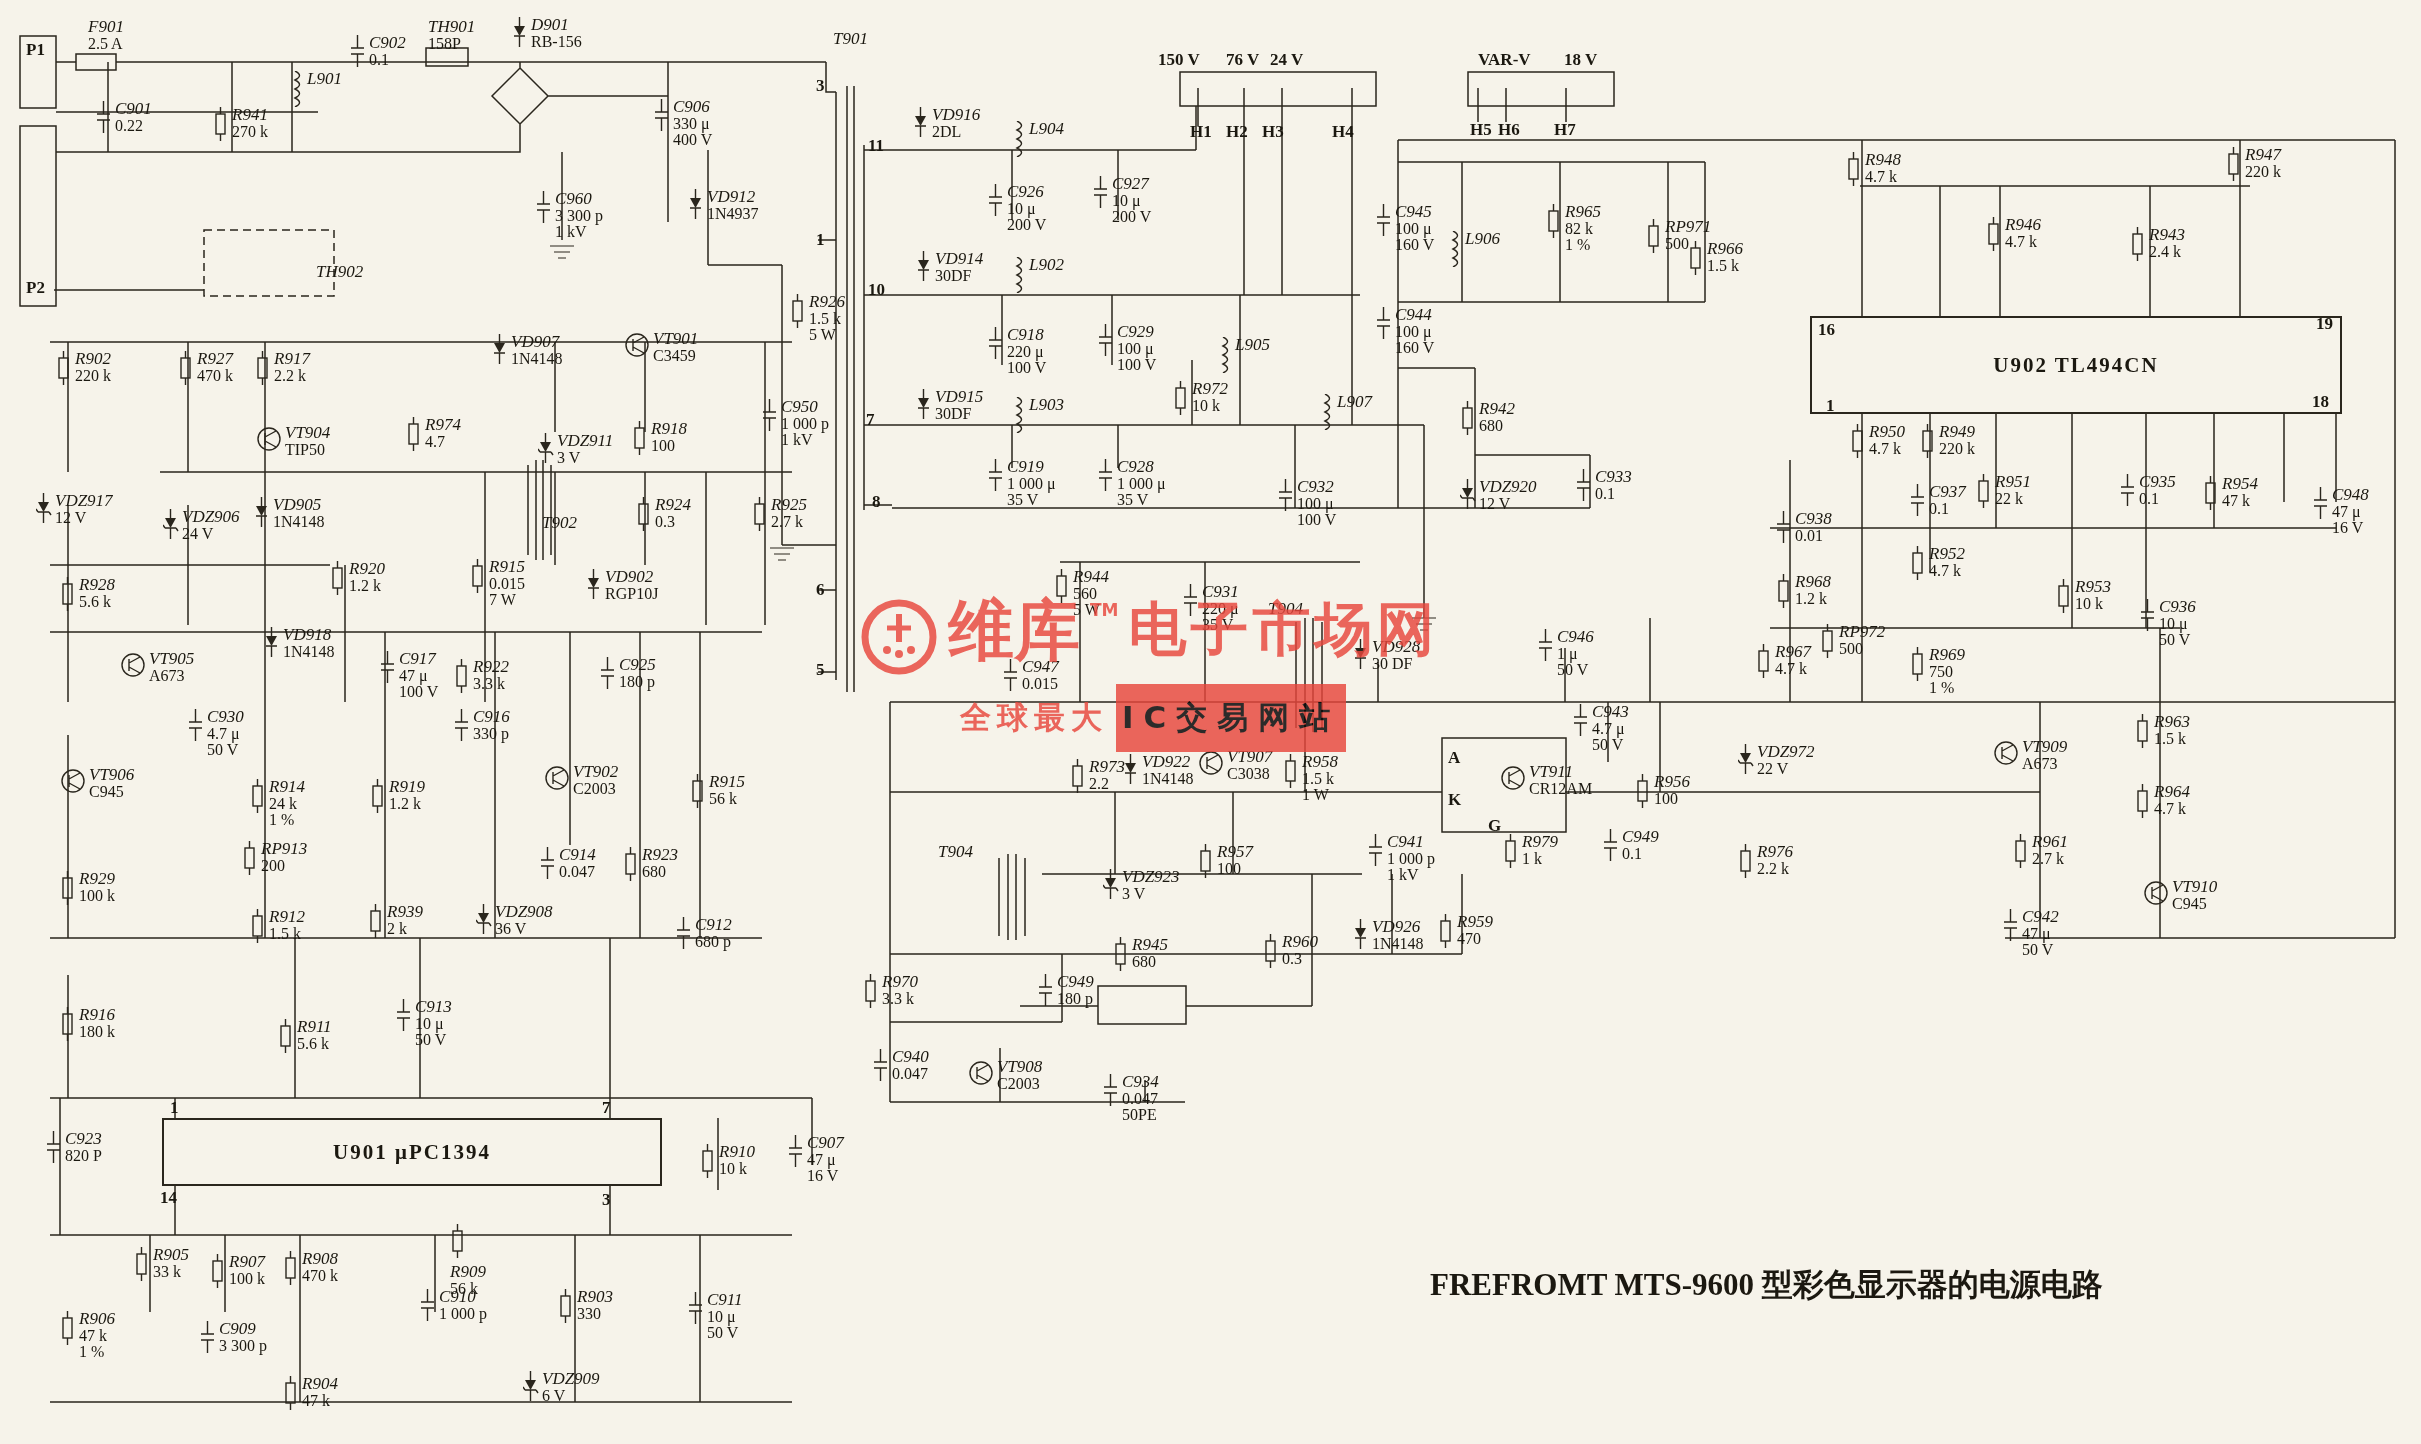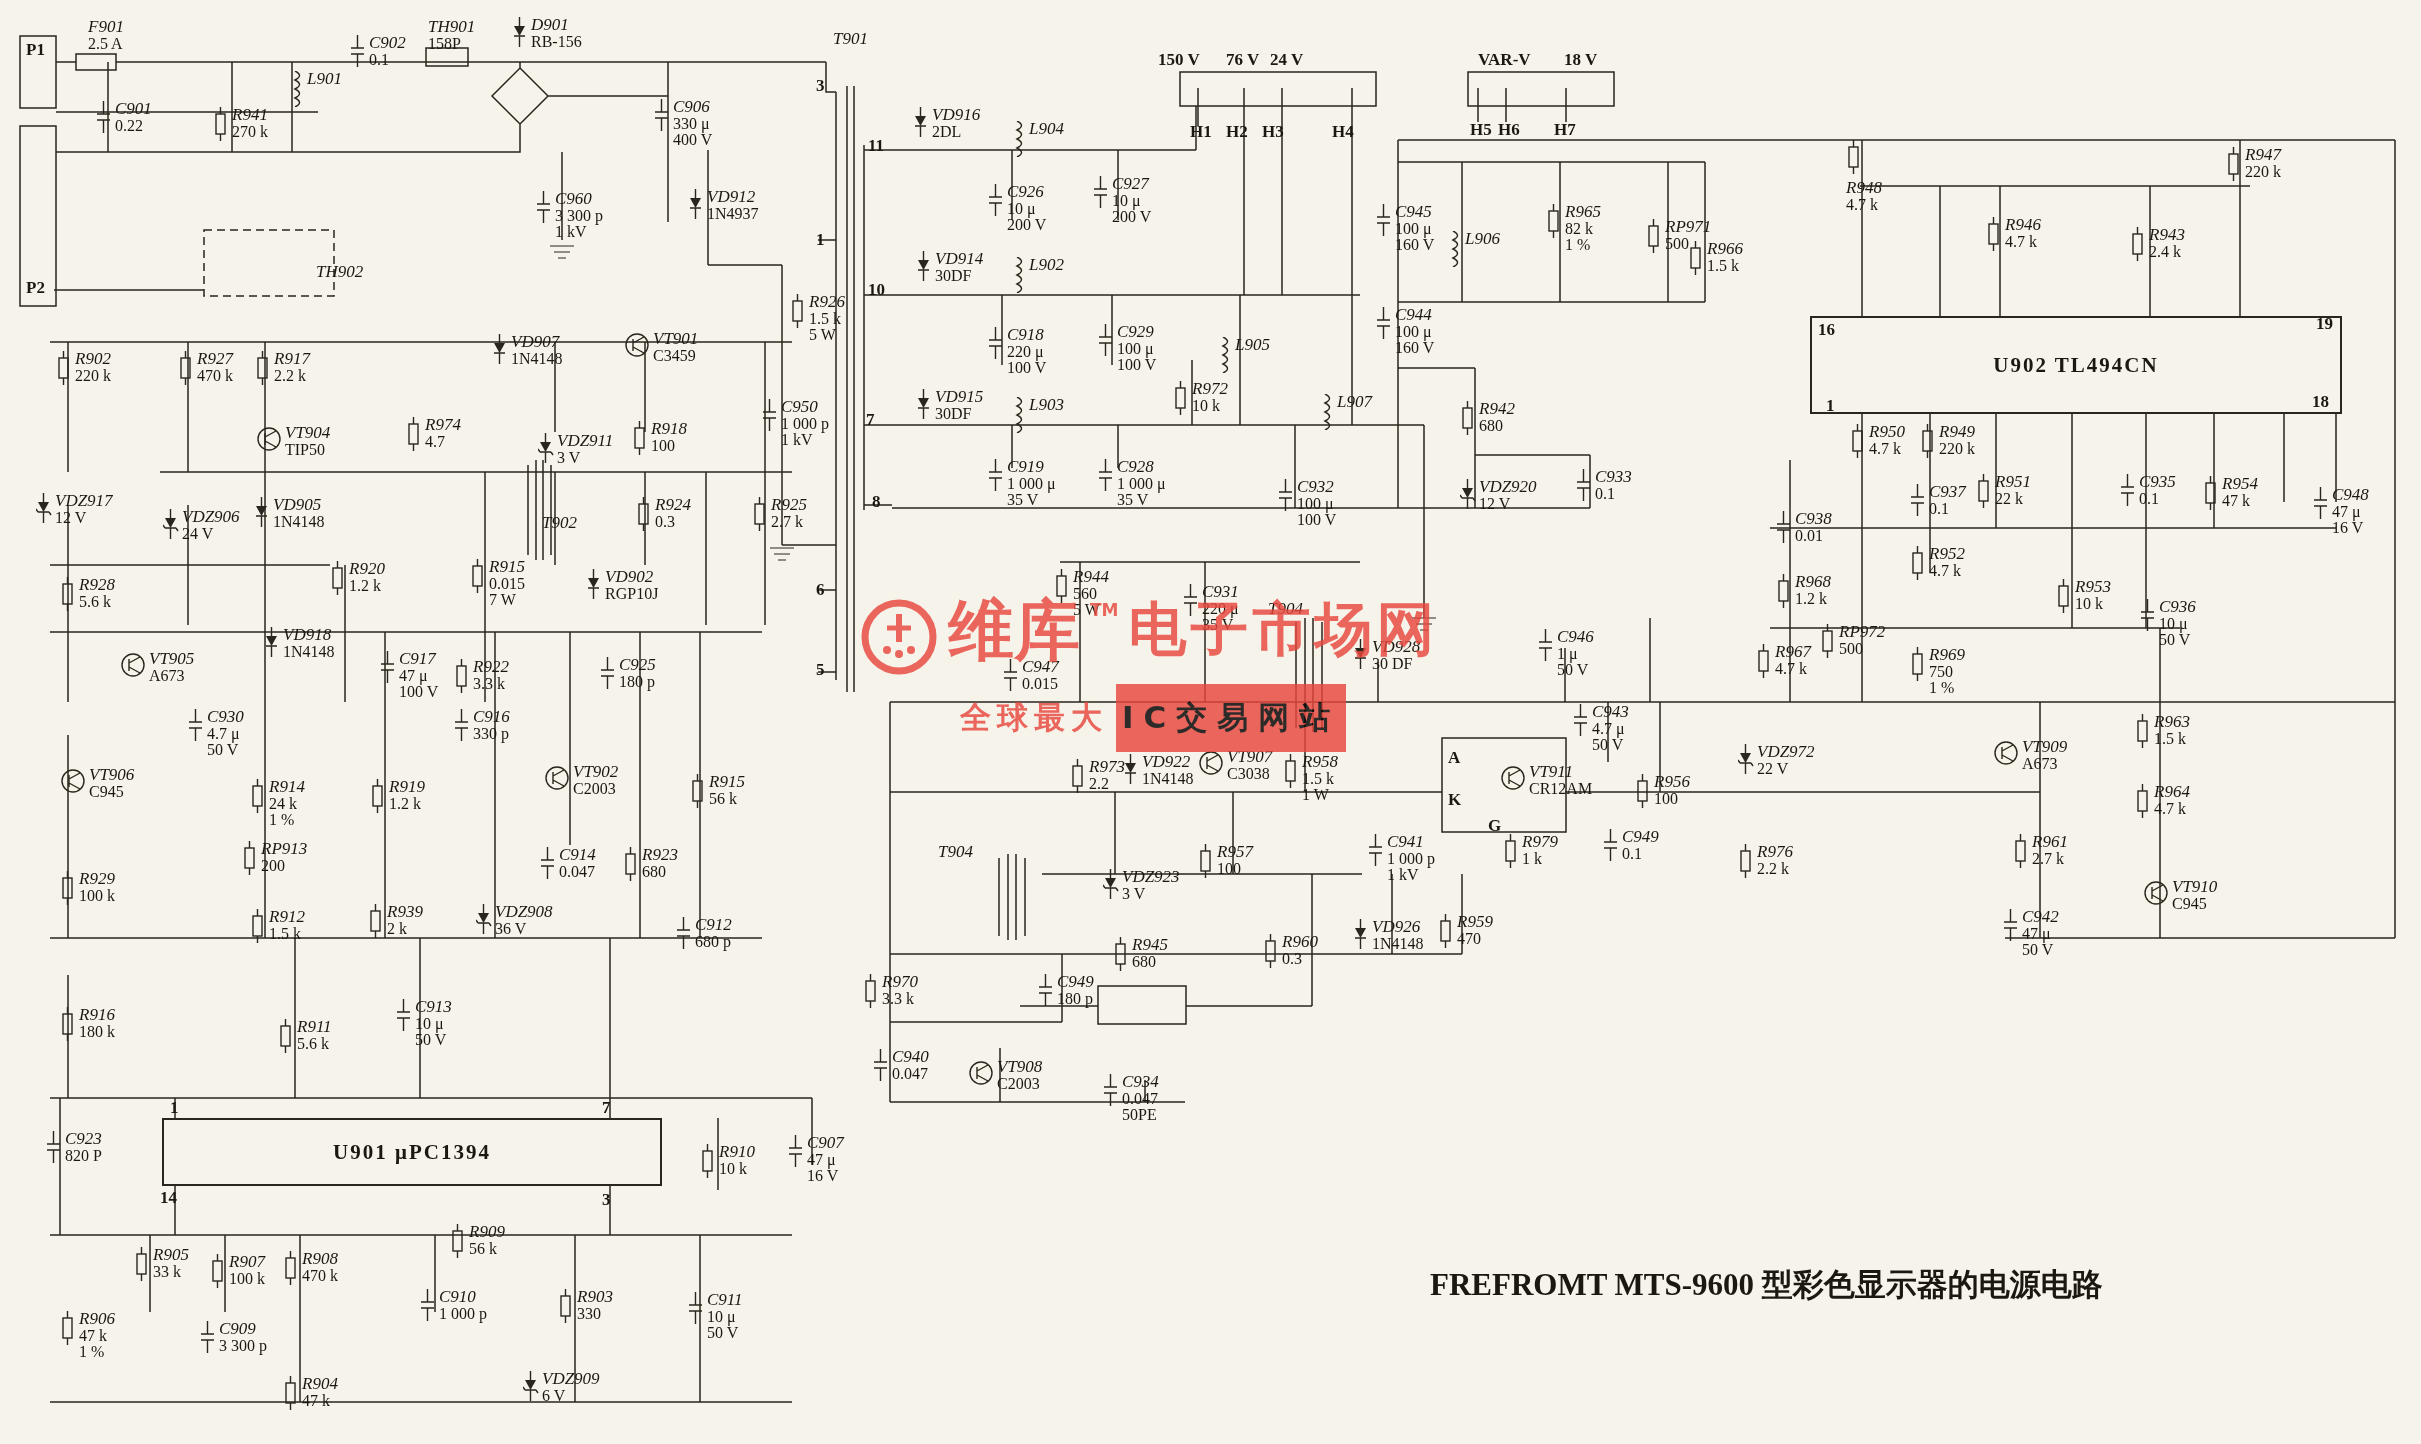--- a/index.html
+++ b/index.html
@@ -661,21 +661,21 @@
       <div class="comp" style="left: 788px; top: 1134px;">
         <svg width="16" height="36" viewBox="0 0 16 36">
           <path d="M7.5,0 V13 M1,13 H14 M1,19 H14 M7.5,19 V32"></path>
         </svg>
         <span class="txt">
           <span class="ref">C907</span>
           <span class="val">47 μ</span>
           <span class="val">16 V</span>
         </span>
       </div>
-      <div class="comp" style="left: 450px; top: 1223px;">
+      <div class="comp" style="left: 450px; top: 1223px; flex-direction: column;">
         <svg width="16" height="36" viewBox="0 0 16 36">
           <rect x="3" y="7" width="9" height="20"></rect>
           <path d="M7.5,0 V7 M7.5,27 V34"></path>
         </svg>
         <span class="txt">
           <span class="ref">R909</span>
           <span class="val">56 k</span>
         </span>
       </div>
       <div class="comp" style="left: 134px; top: 1246px;">
@@ -969,21 +969,21 @@
       <div class="comp" style="left: 1688px; top: 240px;">
         <svg width="16" height="36" viewBox="0 0 16 36">
           <rect x="3" y="7" width="9" height="20"></rect>
           <path d="M7.5,0 V7 M7.5,27 V34"></path>
         </svg>
         <span class="txt">
           <span class="ref">R966</span>
           <span class="val">1.5 k</span>
         </span>
       </div>
-      <div class="comp" style="left: 1846px; top: 139px; flex-direction: column;">
+      <div class="comp" style="left: 1846px; top: 151px;">
         <svg width="16" height="36" viewBox="0 0 16 36">
           <rect x="3" y="7" width="9" height="20"></rect>
           <path d="M7.5,0 V7 M7.5,27 V34"></path>
         </svg>
         <span class="txt">
           <span class="ref">R948</span>
           <span class="val">4.7 k</span>
         </span>
       </div>
       <div class="comp" style="left: 2226px; top: 146px;">

